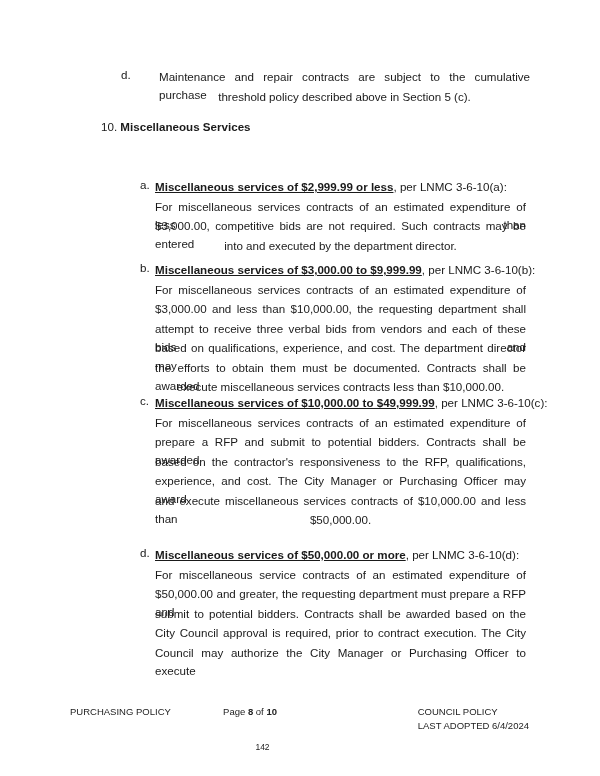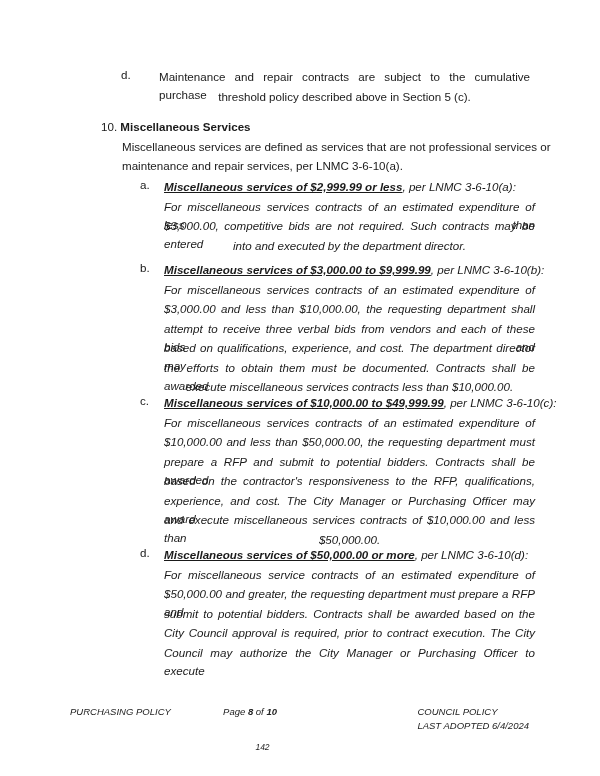--- a/index.html
+++ b/index.html
@@ -22,28 +22,28 @@
     #top-d { left: 140px; top: 68px; width: 390px; }
     #top-d .marker { left: -19px; top: 0; }
     #top-d .body { margin-left: 19px; }
 
     #section10 { left: 101px; top: 118px; width: 430px; }
     #section10 .heading { position: relative; }
     #section10 .desc { margin-left: 21px; }
 
     .item { position: absolute; left: 140px; width: 390px; }
     .item .marker { left: 0; top: 0; }
-    .item .content { margin-left: 24px; width: 371px; font-style: italic; }
+    .item .content { margin-left: 15px; width: 371px; }
 
     #item-a { top: 178px; }
     #item-b { top: 261px; }
     #item-c { top: 394px; }
     #item-d { top: 546px; }
 
-    .footer { position: absolute; font-size: 9.5px; color: #222; line-height: 14px; font-style: italic; }
+    .footer { position: absolute; font-size: 9.5px; color: #222; line-height: 14px; }
     #footer-left { left: 70px; top: 705px; }
     #footer-center { left: 0; width: 500px; top: 705px; text-align: center; }
     #footer-right { right: 71px; top: 705px; }
     #page-number { left: 0; width: 525px; top: 740px; text-align: center; font-size: 8.5px; }
   </style>
 </head>
 <body>
 
 <div class="page">
 
@@ -52,24 +52,20 @@
     <div class="body">
       <div class="line just">Maintenance and repair contracts are subject to the cumulative purchase</div>
       <div class="line last">threshold policy described above in Section 5 (c).</div>
     </div>
   </div>
 
   <div class="block" id="section10">
     <div class="line heading">
       <span>10.</span>
       <b>Miscellaneous Services</b>
-    </div>
-    <div class="desc">
-      <div class="line">Miscellaneous services are defined as services that are not professional services or</div>
-      <div class="line">maintenance and repair services, per LNMC 3-6-10(a).</div>
     </div>
   </div>
 
   <div class="item" id="item-a">
     <span class="marker">a.</span>
     <div class="content">
       <div class="line">
         <b><u>Miscellaneous services of $2,999.99 or less</u></b><span>, per LNMC 3-6-10(a):</span>
       </div>
       <div class="line just">For miscellaneous services contracts of an estimated expenditure of less than</div>
@@ -93,21 +89,20 @@
     </div>
   </div>
 
   <div class="item" id="item-c">
     <span class="marker">c.</span>
     <div class="content">
       <div class="line">
         <b><u>Miscellaneous services of $10,000.00 to $49,999.99</u></b><span>, per LNMC 3-6-10(c):</span>
       </div>
       <div class="line just">For miscellaneous services contracts of an estimated expenditure of</div>
-      <div class="line just">$10,000.00 and less than $50,000.00, the requesting department must</div>
       <div class="line just">prepare a RFP and submit to potential bidders.  Contracts shall be awarded</div>
       <div class="line just">based on the contractor's responsiveness to the RFP, qualifications,</div>
       <div class="line just">experience, and cost.  The City Manager or Purchasing Officer may award</div>
       <div class="line just">and execute miscellaneous services contracts of $10,000.00 and less than</div>
       <div class="line last">$50,000.00.</div>
     </div>
   </div>
 
   <div class="item" id="item-d">
     <span class="marker">d.</span>

